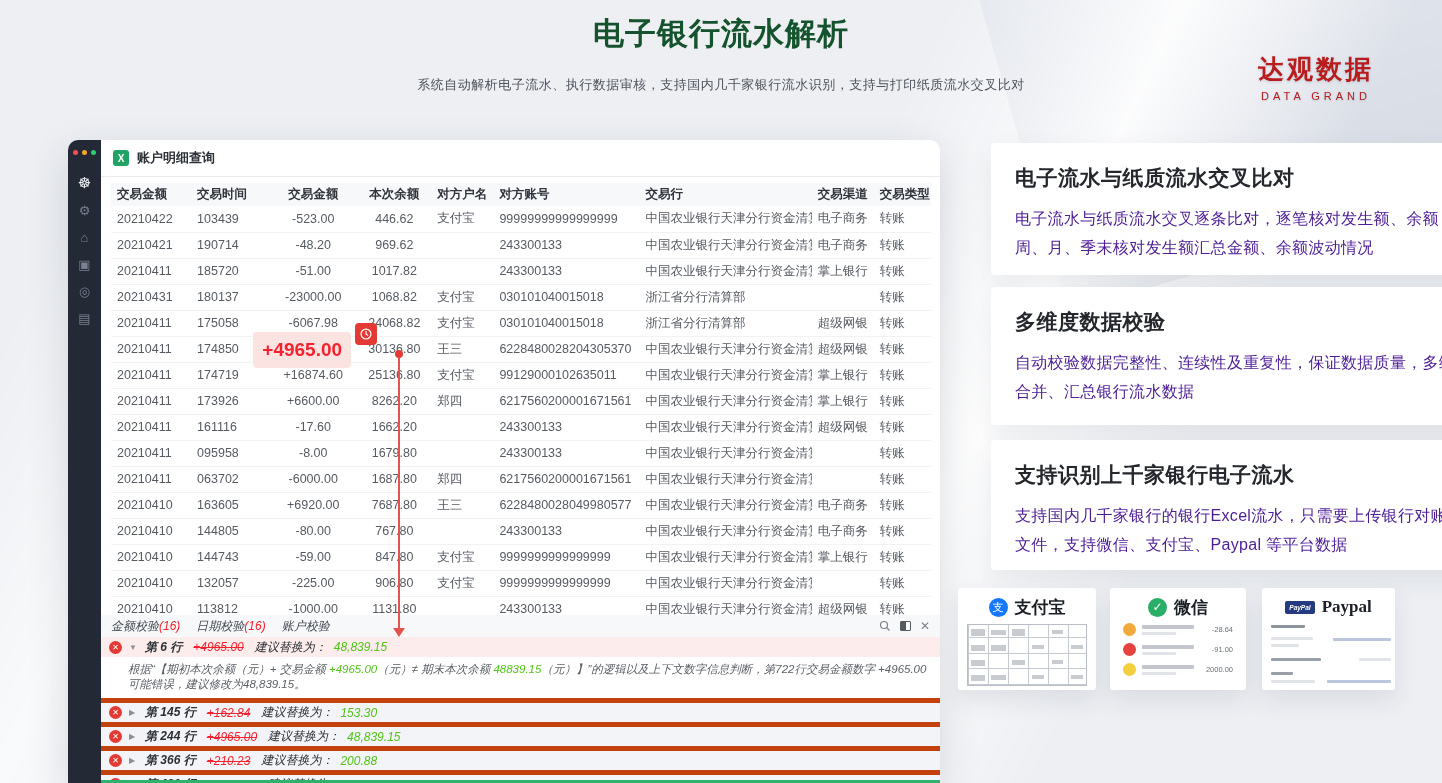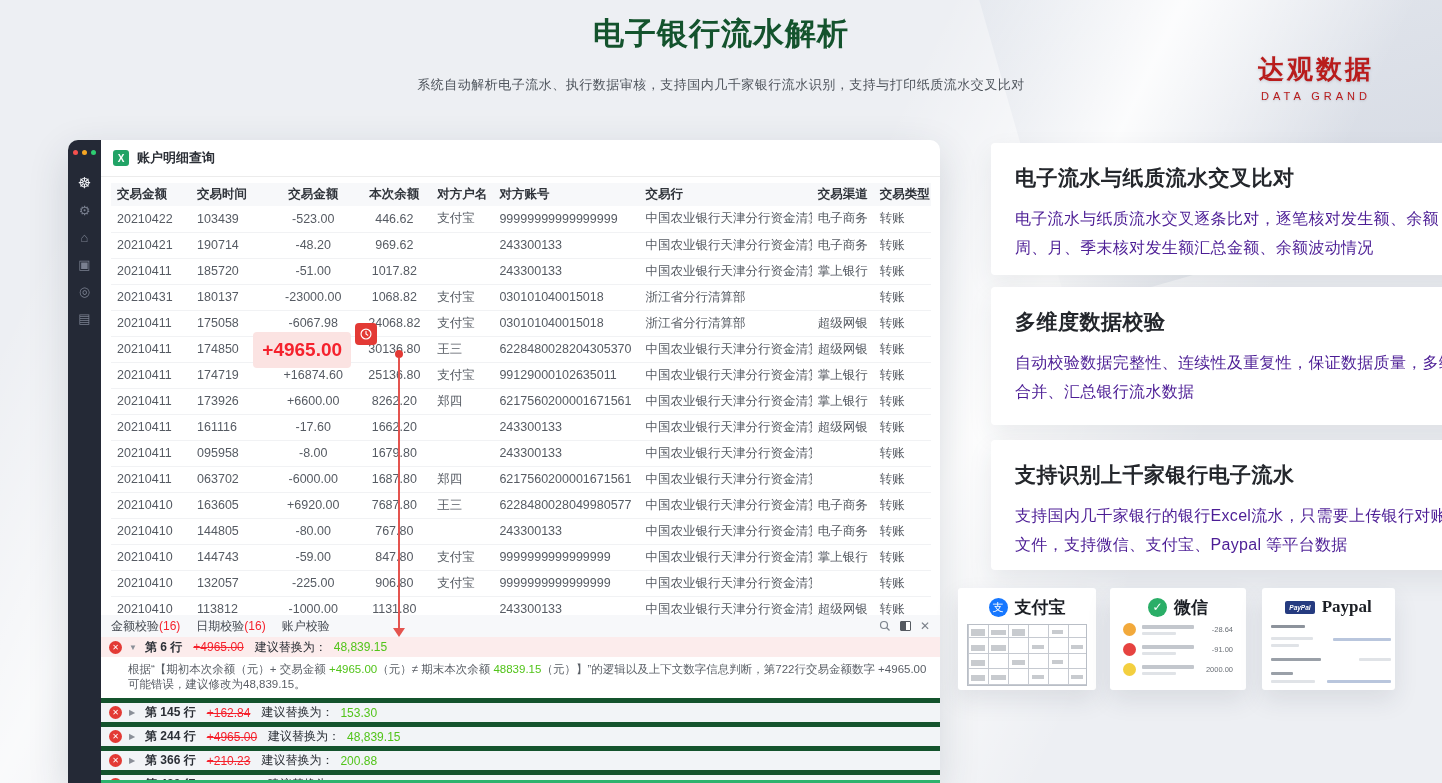--- a/index.html
+++ b/index.html
@@ -60,21 +60,21 @@
     font-size:19px; font-weight:700; color:#f5222d; z-index:5; }
   .hl-badge { position:absolute; right:-26px; top:-9px; width:22px; height:22px; background:#e33a35;
     border-radius:4px; display:flex; align-items:center; justify-content:center; z-index:6; }
   .connector { position:absolute; z-index:7; pointer-events:none; }
   .conn-dot { left:294px; top:210px; width:8px; height:8px; border-radius:50%; background:#e33a35; }
   .conn-line { left:297px; top:218px; width:2px; height:272px; background:#e4544f; }
   .conn-arrow { left:292px; top:488px; width:0; height:0;
     border-left:6px solid transparent; border-right:6px solid transparent; border-top:9px solid #e4544f; }
 
   
-  .panel { position:absolute; left:0; right:0; top:475px; bottom:0; background:#14532d; z-index:4; }
+  .panel { position:absolute; left:0; right:0; top:475px; bottom:0; background:#c2410c; z-index:4;font-style:italic; }
   .tabbar { height:22px; background:#f7f8fa; display:flex; align-items:center; padding:0 10px; gap:16px;
     font-size:12px; color:#454a52; }
   .tab { cursor:pointer; }
   .tab .cnt { color:#f5222d; }
   .tab-tools { margin-left:auto; display:flex; align-items:center; gap:9px; color:#7c828b; }
   .tool { cursor:pointer; display:flex; align-items:center; }
   .layout-ic { width:11px; height:10px; border:1px solid #555a61; border-radius:1px; position:relative; background:#fff; }
   .layout-ic::after { content:""; position:absolute; left:0; top:0; bottom:0; width:5px; background:#555a61; }
   .close-ic { font-size:12px; }
   .issue-row { display:flex; align-items:center; gap:7px; padding:0 8px; height:20px; font-size:12px; }

